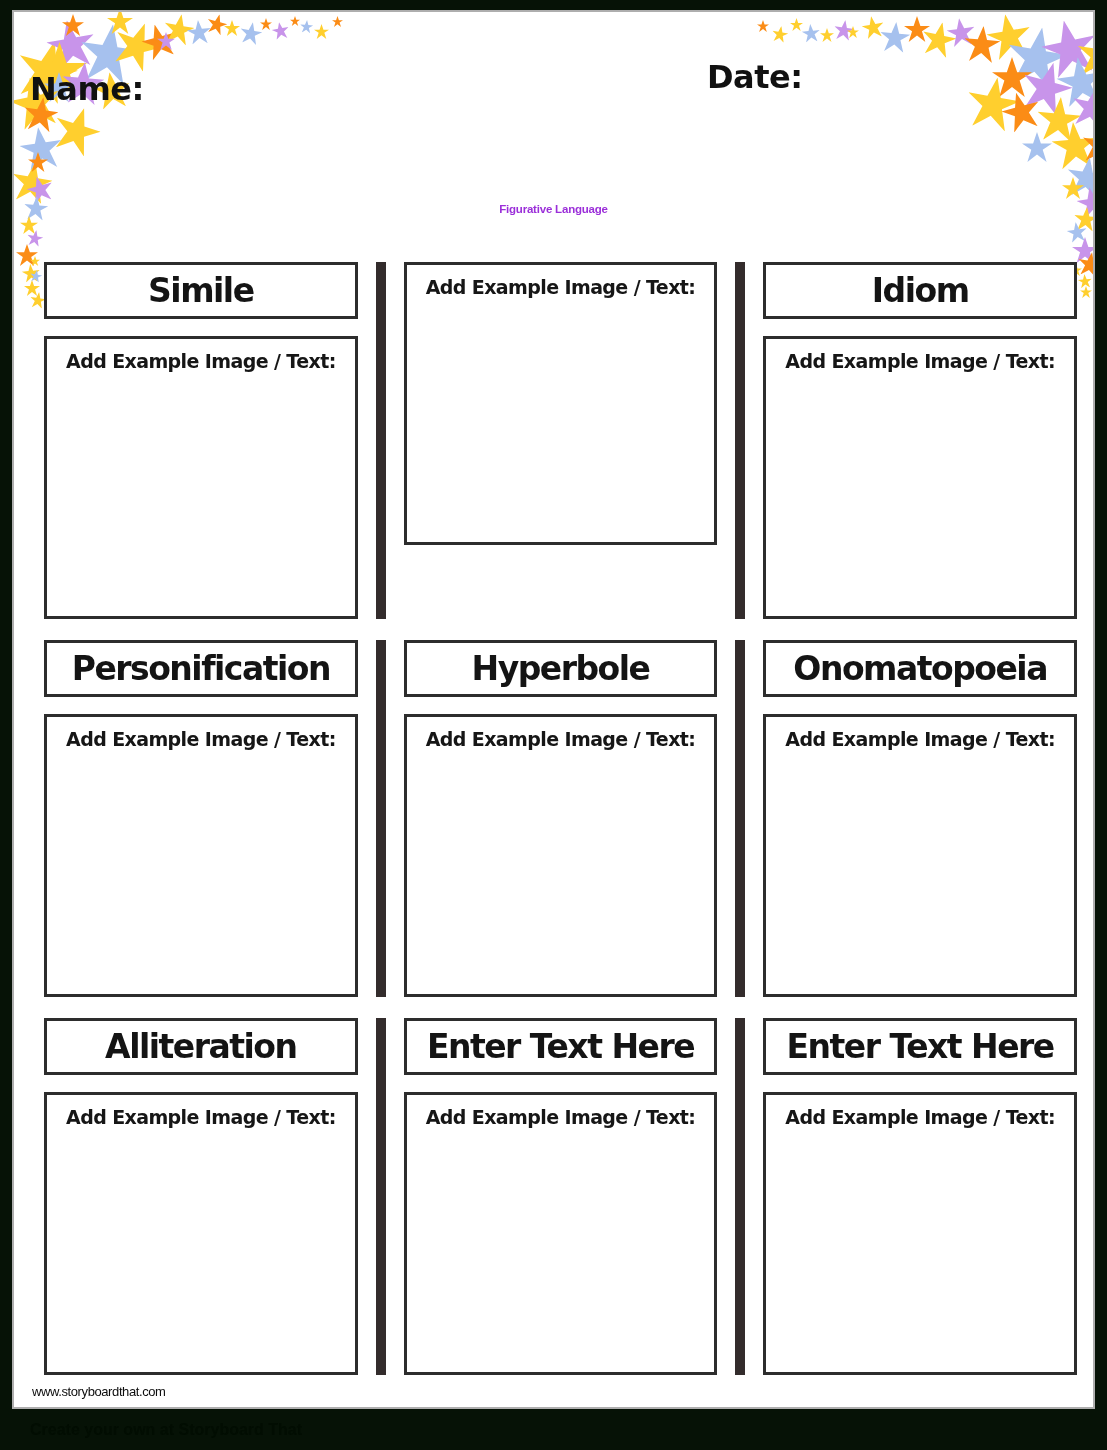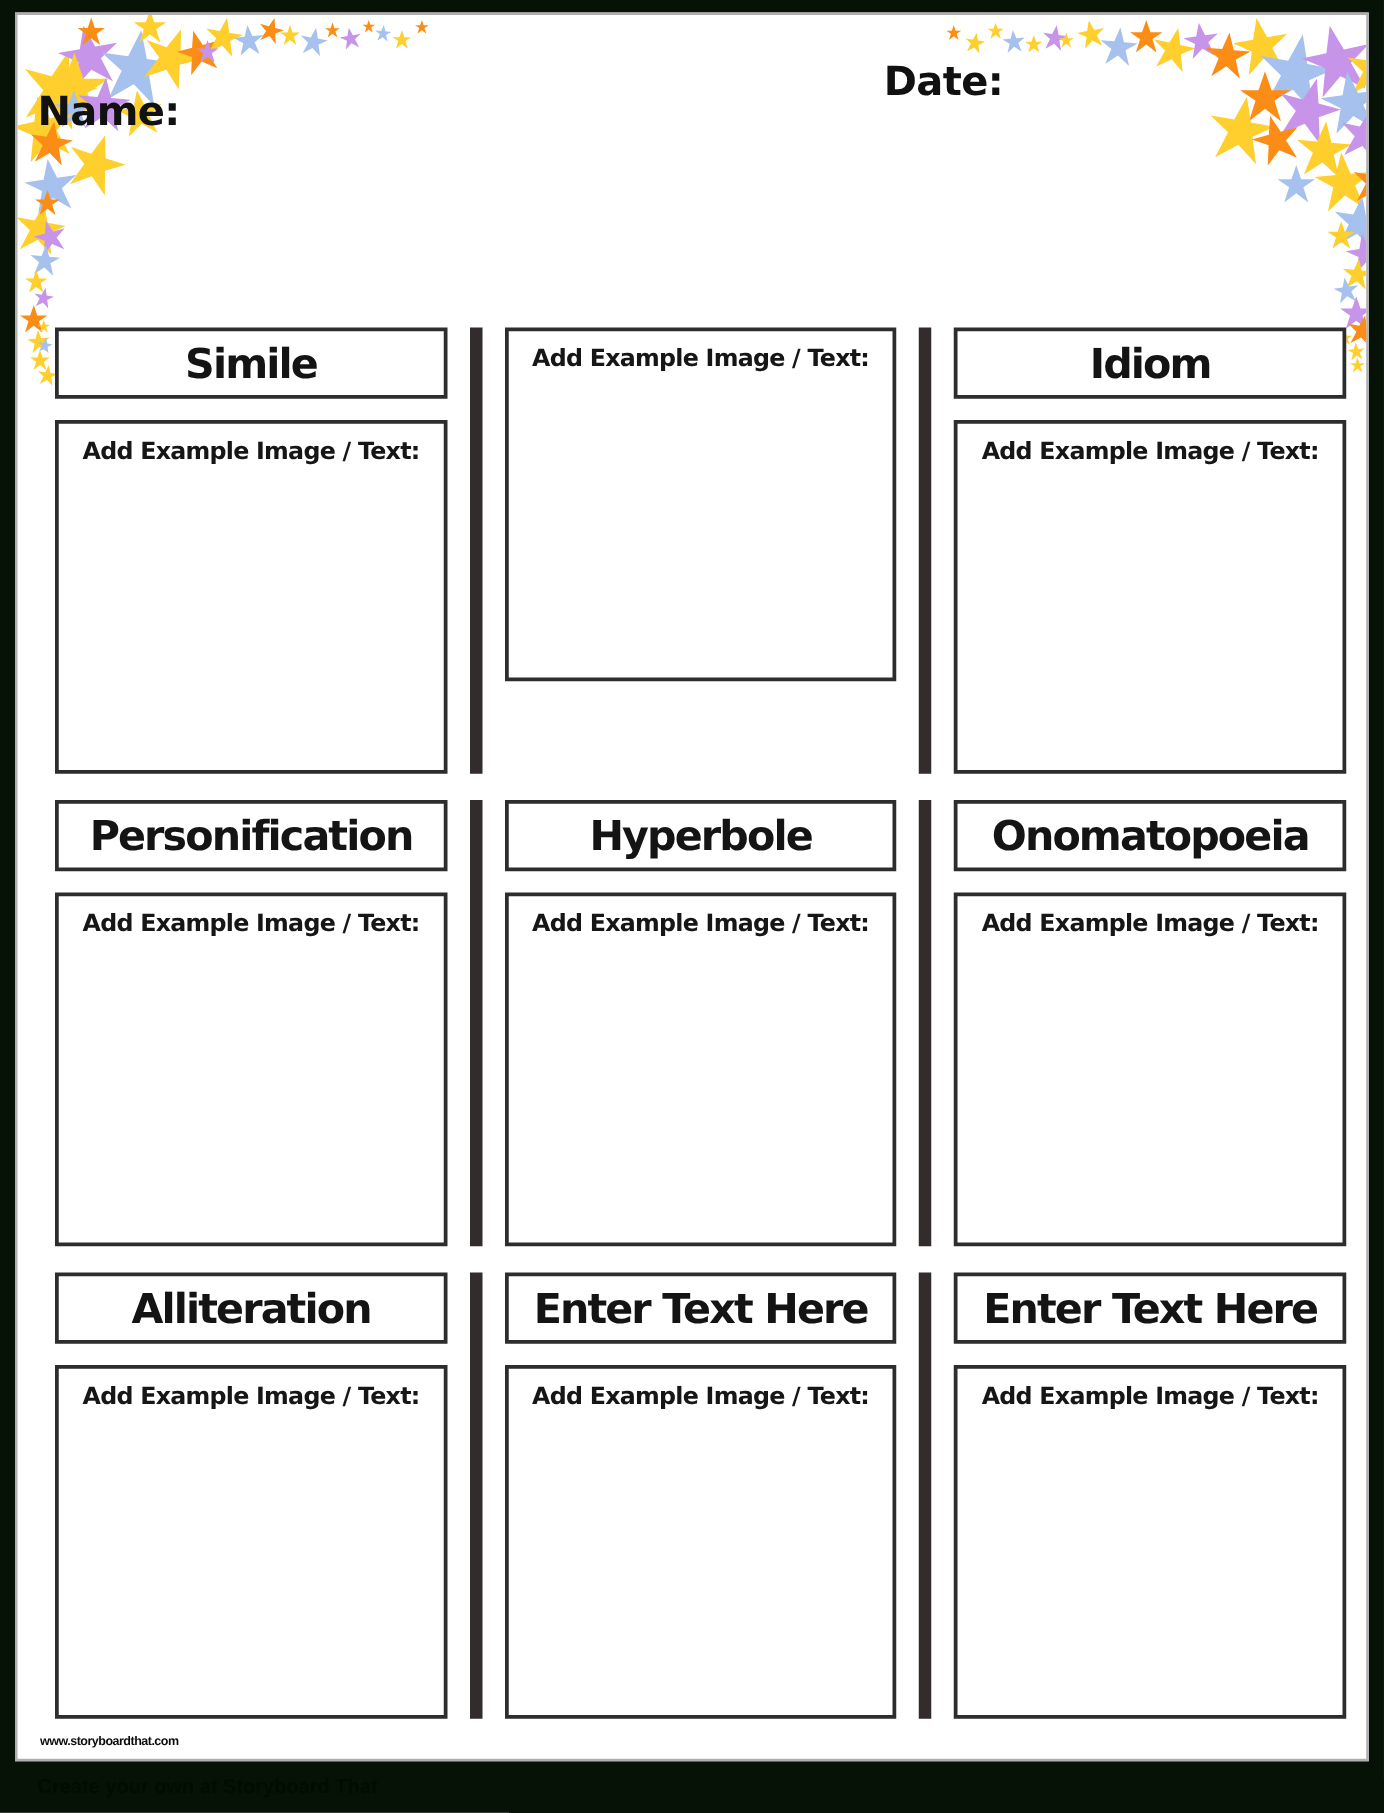--- a/index.html
+++ b/index.html
@@ -30,21 +30,21 @@
 
   .field-label {
     position: absolute;
     z-index: 3;
     font-size: 32px;
     font-weight: 600;
     color: #111111;
     letter-spacing: -0.5px;
   }
   .name-label { left: 16px; top: 58px; }
-  .date-label { left: 693px; top: 34px; }
+  .date-label { left: 693px; top: 46px; }
 
   .subtitle {
     position: absolute;
     top: 191px; left: 0; width: 100%;
     text-align: center;
     z-index: 2;
     font-family: "Liberation Sans", sans-serif;
     font-size: 11.5px;
     font-weight: 700;
     letter-spacing: -0.2px;
@@ -100,22 +100,22 @@
     width: 10px;
     height: 357px;
     background: #332c2c;
   }
 
   .footer-url {
     position: absolute;
     left: 18px; bottom: 8px;
     z-index: 3;
     font-family: "Liberation Sans", sans-serif;
-    font-size: 10px;
-    font-weight: 700;
+    font-size: 13px;
+    font-weight: 400;
     letter-spacing: -0.4px;
     color: #0d0d0d;
     margin-top: 22px;
   }
 
   .logo {
     position: absolute;
     right: 16px; bottom: 5px;
     z-index: 3;
     display: flex;
@@ -222,20 +222,21 @@
         <div class="star" style="left: 1058px; top: 225px; width: 26px; height: 26px; background: rgb(200, 148, 234); transform: rotate(0deg);"></div>
         <div class="star" style="left: 1064px; top: 240px; width: 24px; height: 24px; background: rgb(251, 140, 22); transform: rotate(10deg);"></div>
         <div class="star" style="left: 1056px; top: 252px; width: 12px; height: 12px; background: rgb(255, 207, 46); transform: rotate(0deg);"></div>
         <div class="star" style="left: 1064px; top: 262px; width: 14px; height: 14px; background: rgb(255, 207, 46); transform: rotate(-5deg);"></div>
         <div class="star" style="left: 1066px; top: 274px; width: 12px; height: 12px; background: rgb(255, 207, 46); transform: rotate(0deg);"></div>
       </div>
 
     <div class="field-label name-label">Name:</div>
     <div class="field-label date-label">Date:</div>
 
+    <div class="subtitle">Figurative Language</div>
 
     <div class="grid">
 
       <div class="cell">
         <div class="title-box">
           <span class="title-text">Simile</span>
         </div>
         <div class="content-box">
           <span class="placeholder-text">Add Example Image / Text:</span>
         </div>

